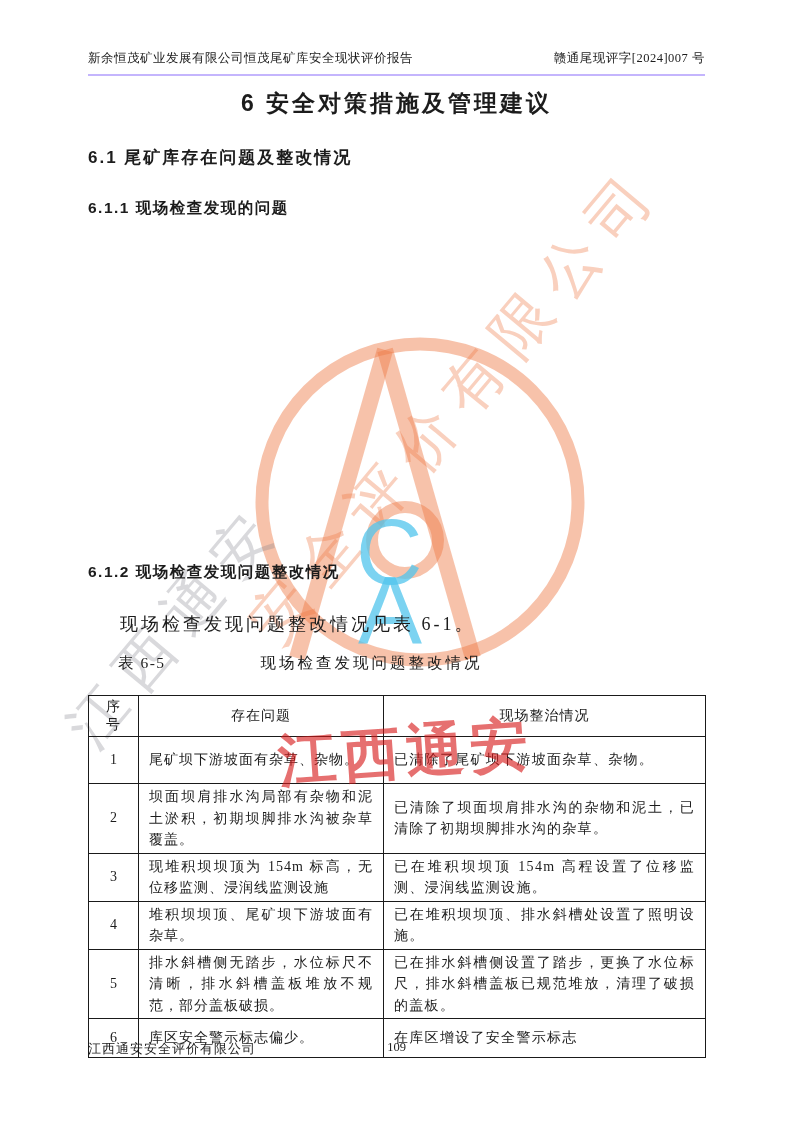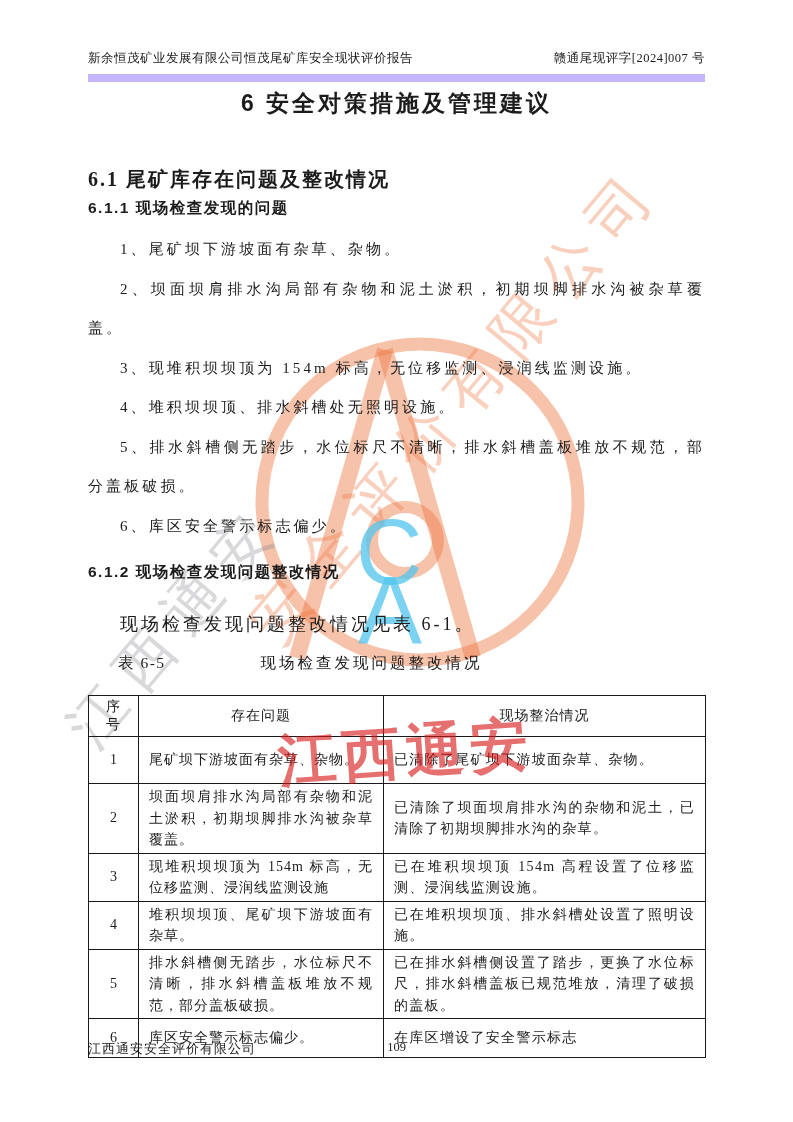--- a/index.html
+++ b/index.html
@@ -18,26 +18,26 @@
         line-height:1;}
   .wm-cyan-c{left:356px;top:506px;font-size:92px;}
   .wm-cyan-a{left:358px;top:562px;font-size:96px;}
   .wm-stamp{z-index:4;left:278px;top:714px;font-size:58px;letter-spacing:6px;
         color:rgba(214,24,24,0.62);transform:rotate(-4deg);white-space:nowrap;
         font-family:"Liberation Serif",serif;font-weight:bold;}
   
   .content{position:absolute;left:0;top:0;width:793px;height:1122px;z-index:2;}
   .header{position:absolute;left:88px;top:50px;width:617px;display:flex;
         justify-content:space-between;font-size:12.5px;letter-spacing:0.5px;
-        padding-bottom:7px;border-bottom:8px solid #c4b5fd;}
+        padding-bottom:7px;border-bottom:2px solid #c4b5fd;}
   .doc-title{position:absolute;left:88px;top:88px;width:617px;text-align:center;
         font-family:"Liberation Sans",sans-serif;font-weight:bold;font-size:23px;
         letter-spacing:3px;}
-  .h61{position:absolute;left:88px;top:146px;font-family:Liberation Serif, serif;
-        font-weight:bold;font-size:20px;letter-spacing:2px;margin-top:20px;}
+  .h61{position:absolute;left:88px;top:146px;font-family:Liberation Sans, sans-serif;
+        font-weight:bold;font-size:17px;letter-spacing:2px;}
   .h611{position:absolute;left:88px;top:198px;font-family:"Liberation Sans",sans-serif;
         font-weight:bold;font-size:15.5px;letter-spacing:1.5px;}
   .items{position:absolute;left:88px;top:230px;width:617px;}
   .items p{margin:0;font-size:15px;letter-spacing:3.1px;line-height:39.5px;
         text-indent:32px;text-align:justify;}
   .h612{position:absolute;left:88px;top:562px;font-family:"Liberation Sans",sans-serif;
         font-weight:bold;font-size:15.5px;letter-spacing:1.5px;}
   .intro{position:absolute;left:88px;top:612px;width:617px;font-size:18px;
         letter-spacing:3px;text-indent:32px;margin:0;}
   .caption{position:absolute;left:88px;top:653px;width:617px;font-size:15.5px;
@@ -81,28 +81,20 @@
     <div class="header">
       <span>新余恒茂矿业发展有限公司恒茂尾矿库安全现状评价报告</span>
       <span>赣通尾现评字[2024]007 号</span>
     </div>
 
     <div class="doc-title">6 安全对策措施及管理建议</div>
 
     <div class="h61">6.1 尾矿库存在问题及整改情况</div>
     <div class="h611">6.1.1 现场检查发现的问题</div>
 
-    <div class="items">
-      <p>1、尾矿坝下游坡面有杂草、杂物。</p>
-      <p>2、坝面坝肩排水沟局部有杂物和泥土淤积，初期坝脚排水沟被杂草覆盖。</p>
-      <p>3、现堆积坝坝顶为 154m 标高，无位移监测、浸润线监测设施。</p>
-      <p>4、堆积坝坝顶、排水斜槽处无照明设施。</p>
-      <p>5、排水斜槽侧无踏步，水位标尺不清晰，排水斜槽盖板堆放不规范，部分盖板破损。</p>
-      <p>6、库区安全警示标志偏少。</p>
-    </div>
 
     <div class="h612">6.1.2 现场检查发现问题整改情况</div>
     <p class="intro">现场检查发现问题整改情况见表 6-1。</p>
 
     <div class="caption">
       <span class="cap-label">表 6-5</span>
       <span class="cap-title">现场检查发现问题整改情况</span>
     </div>
 
     <table class="tb">

